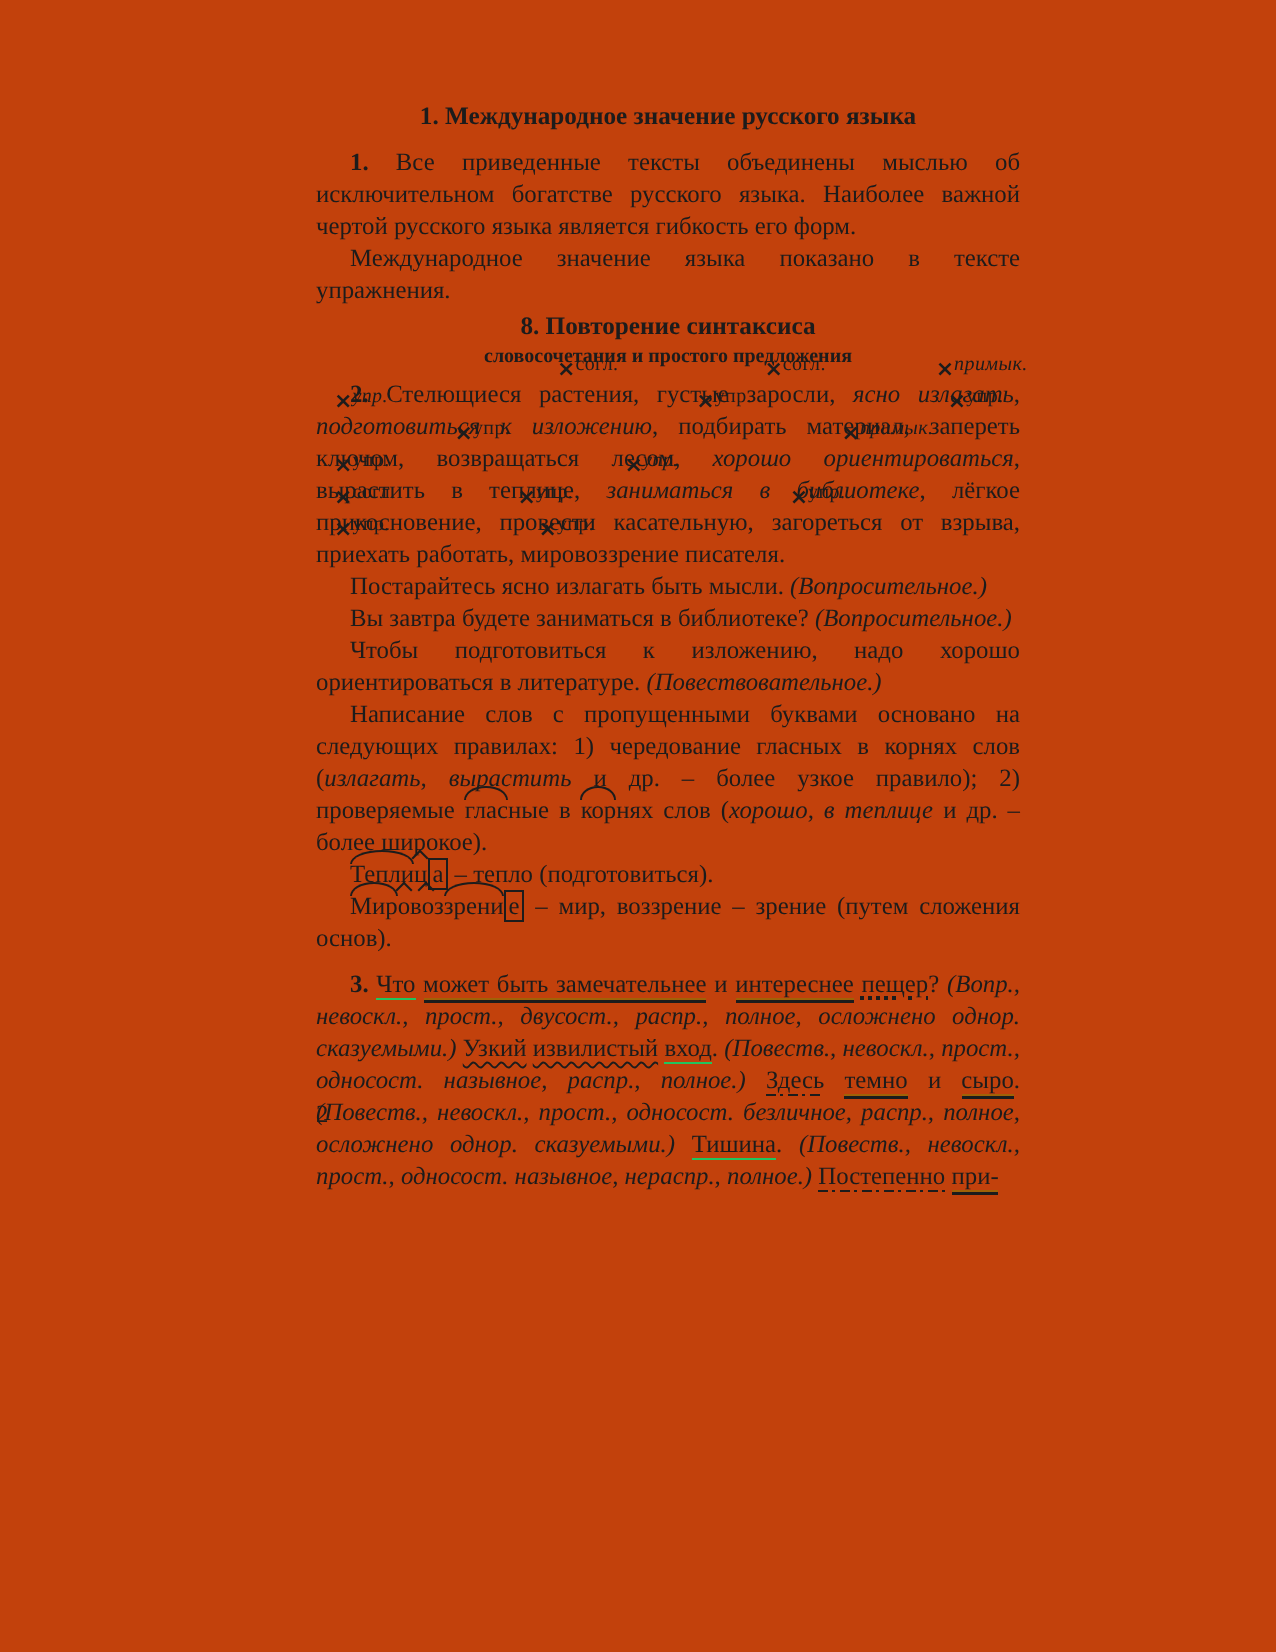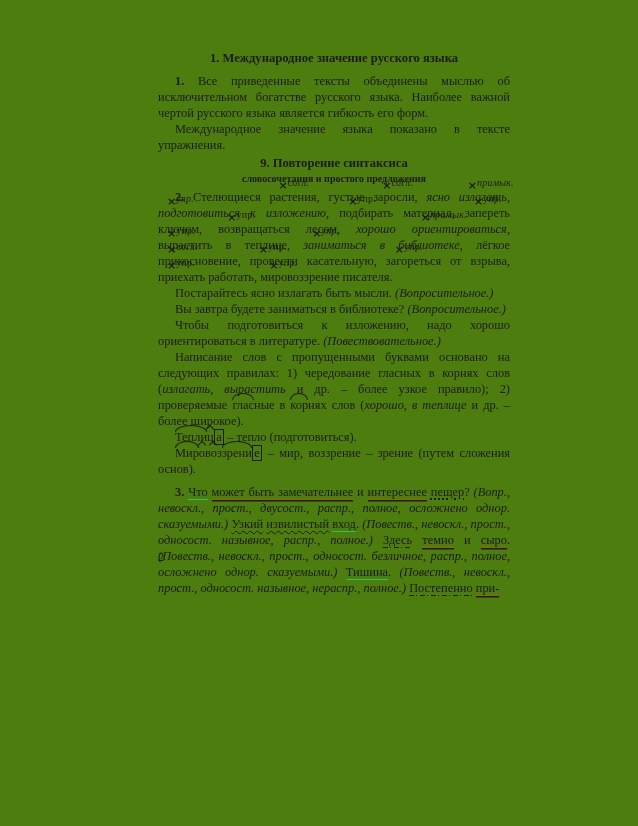--- a/index.html
+++ b/index.html
@@ -1,17 +1,17 @@
 <!DOCTYPE html>
 <html lang="ru"><head>
 <meta charset="utf-8">
 <style>
   html,body{margin:0;padding:0;background:#e9e9e9;}
   .page{
-    position:relative;width:638px;height:826px;background:#4d7c0f;
+    position:relative;width:638px;height:826px;background:#c2410c;
     font-family:"Liberation Serif","DejaVu Serif",serif;color:#1c1c1c;
     overflow:hidden;margin:0 auto;box-shadow:0 0 4px rgba(0,0,0,.25);
   }
   .text-block{position:absolute;left:158px;top:50px;width:352px;}
   .head{font-weight:bold;text-align:center;}
   .h-main{font-size:12.6px;line-height:16px;margin:0 0 7px 0;}
   .h-chapter{font-size:13px;line-height:16px;letter-spacing:.4px;margin:12px 0 6px 0;}
   .h-sub{font-size:12.6px;line-height:16px;margin:2px 0 0 0;}
   .h-sub2{font-size:10px;line-height:16px;margin:0 0 2px 0;}
   p.body{font-size:12.4px;line-height:16px;text-align:justify;margin:0;}
@@ -52,21 +52,21 @@
   .pagenum{position:absolute;left:158px;top:550px;font-size:12.4px;}
 </style>
 </head>
 <body>
 
 <div class="page">
   <div class="text-block">
       <div class="head h-main">1. Международное значение русского языка</div>
       <p class="body indent"><span class="seg bd">1. </span><span class="seg">Все приведенные тексты объединены мыслью об исключительном богатстве русского языка. Наиболее важной чертой русского языка является гибкость его форм.</span></p>
       <p class="body indent"><span class="seg">Международное значение языка показано в тексте упражнения.</span></p>
-      <div class="head h-sub">9. Повторение синтаксиса</div>
+      <div class="head h-sub">8. Повторение синтаксиса</div>
       <div class="head h-sub2">словосочетания и простого предложения</div>
       <p class="body indent"><span class="seg bd">2. </span><span class="seg">Стелющиеся </span><span class="seg has-ann">растения<span class="ann"><span class="ax">×</span><span class="albl">согл.</span></span></span><span class="seg">, густые </span><span class="seg has-ann">заросли<span class="ann"><span class="ax">×</span><span class="albl">согл.</span></span></span><span class="seg">, </span><span class="seg it">ясно </span><span class="seg it has-ann">излагать<span class="ann"><span class="ax">×</span><span class="albl">примык.</span></span></span><span class="seg">, </span><span class="seg it has-ann">подготовиться<span class="ann"><span class="ax">×</span><span class="albl">упр.</span></span></span><span class="seg it"> к изложению</span><span class="seg">, </span><span class="seg has-ann">подбирать<span class="ann"><span class="ax">×</span><span class="albl">упр.</span></span></span><span class="seg"> материал, </span><span class="seg has-ann">запереть<span class="ann"><span class="ax">×</span><span class="albl">упр.</span></span></span><span class="seg"> ключом, </span><span class="seg has-ann">возвращаться<span class="ann"><span class="ax">×</span><span class="albl">упр.</span></span></span><span class="seg"> лесом, </span><span class="seg it">хорошо </span><span class="seg it has-ann">ориентироваться<span class="ann"><span class="ax">×</span><span class="albl">примык.</span></span></span><span class="seg">, </span><span class="seg has-ann">вырастить<span class="ann"><span class="ax">×</span><span class="albl">упр.</span></span></span><span class="seg"> в теплице, </span><span class="seg it has-ann">заниматься<span class="ann"><span class="ax">×</span><span class="albl">упр.</span></span></span><span class="seg it"> в библиотеке</span><span class="seg">, лёгкое </span><span class="seg has-ann">прикосновение<span class="ann"><span class="ax">×</span><span class="albl">согл.</span></span></span><span class="seg">, </span><span class="seg has-ann">провести<span class="ann"><span class="ax">×</span><span class="albl">упр.</span></span></span><span class="seg"> касательную, </span><span class="seg has-ann">загореться<span class="ann"><span class="ax">×</span><span class="albl">упр.</span></span></span><span class="seg"> от взрыва, </span><span class="seg has-ann">приехать<span class="ann"><span class="ax">×</span><span class="albl">упр.</span></span></span><span class="seg"> работать, </span><span class="seg has-ann">мировоззрение<span class="ann"><span class="ax">×</span><span class="albl">упр.</span></span></span><span class="seg"> писателя.</span></p>
       <p class="body indent"><span class="seg">Постарайтесь ясно излагать быть мысли. </span><span class="seg it">(Вопросительное.)</span></p>
       <p class="body indent"><span class="seg">Вы завтра будете заниматься в библиотеке? </span><span class="seg it">(Вопросительное.)</span></p>
       <p class="body indent"><span class="seg">Чтобы подготовиться к изложению, надо хорошо ориентироваться в литературе. </span><span class="seg it">(Повествовательное.)</span></p>
       <p class="body indent"><span class="seg">Написание слов с пропущенными буквами основано на следующих правилах: 1) чередование гласных в корнях слов (</span><span class="seg it">излагать, вырастить</span><span class="seg"> и др. – более узкое правило); 2) проверяемые </span><span class="seg m-root">глас</span><span class="seg">ные в </span><span class="seg m-root">кор</span><span class="seg">нях слов (</span><span class="seg it">хорошо, в теплице</span><span class="seg"> и др. – более широкое).</span></p>
       <p class="body indent"><span class="seg m-root">Тепли</span><span class="seg m-suffix">ц</span><span class="seg m-end">а</span><span class="seg"> – тепло (подготовиться).</span></p>
       <p class="body indent"><span class="seg m-root">Мир</span><span class="seg m-suffix">о</span><span class="seg m-suffix">воз</span><span class="seg m-root">зрени</span><span class="seg m-end">е</span><span class="seg"> – мир, воззрение – зрение (путем сложения основ).</span></p>
       <p class="body indent gap"><span class="seg bd">3. </span><span class="seg u-single">Что</span><span class="seg"> </span><span class="seg u-double">может быть замечательнее</span><span class="seg"> и </span><span class="seg u-double">интереснее</span><span class="seg"> </span><span class="seg u-dotted">пещер</span><span class="seg">? </span><span class="seg it">(Вопр., невоскл., прост., двусост., распр., полное, осложнено однор. сказуемыми.)</span><span class="seg"> </span><span class="seg u-wavy">Узкий</span><span class="seg"> </span><span class="seg u-wavy">извилистый</span><span class="seg"> </span><span class="seg u-single">вход</span><span class="seg">. </span><span class="seg it">(Повеств., невоскл., прост., односост. назывное, распр., полное.)</span><span class="seg"> </span><span class="seg u-dashdot">Здесь</span><span class="seg"> </span><span class="seg u-double">темно</span><span class="seg"> и </span><span class="seg u-double">сыро</span><span class="seg">. </span><span class="seg it">(Повеств., невоскл., прост., односост. безличное, распр., полное, осложнено однор. сказуемыми.)</span><span class="seg"> </span><span class="seg u-single">Тишина</span><span class="seg">. </span><span class="seg it">(Повеств., невоскл., прост., односост. назывное, нераспр., полное.)</span><span class="seg"> </span><span class="seg u-dashdot">Постепенно</span><span class="seg"> </span><span class="seg u-double">при-</span></p>
     </div>

